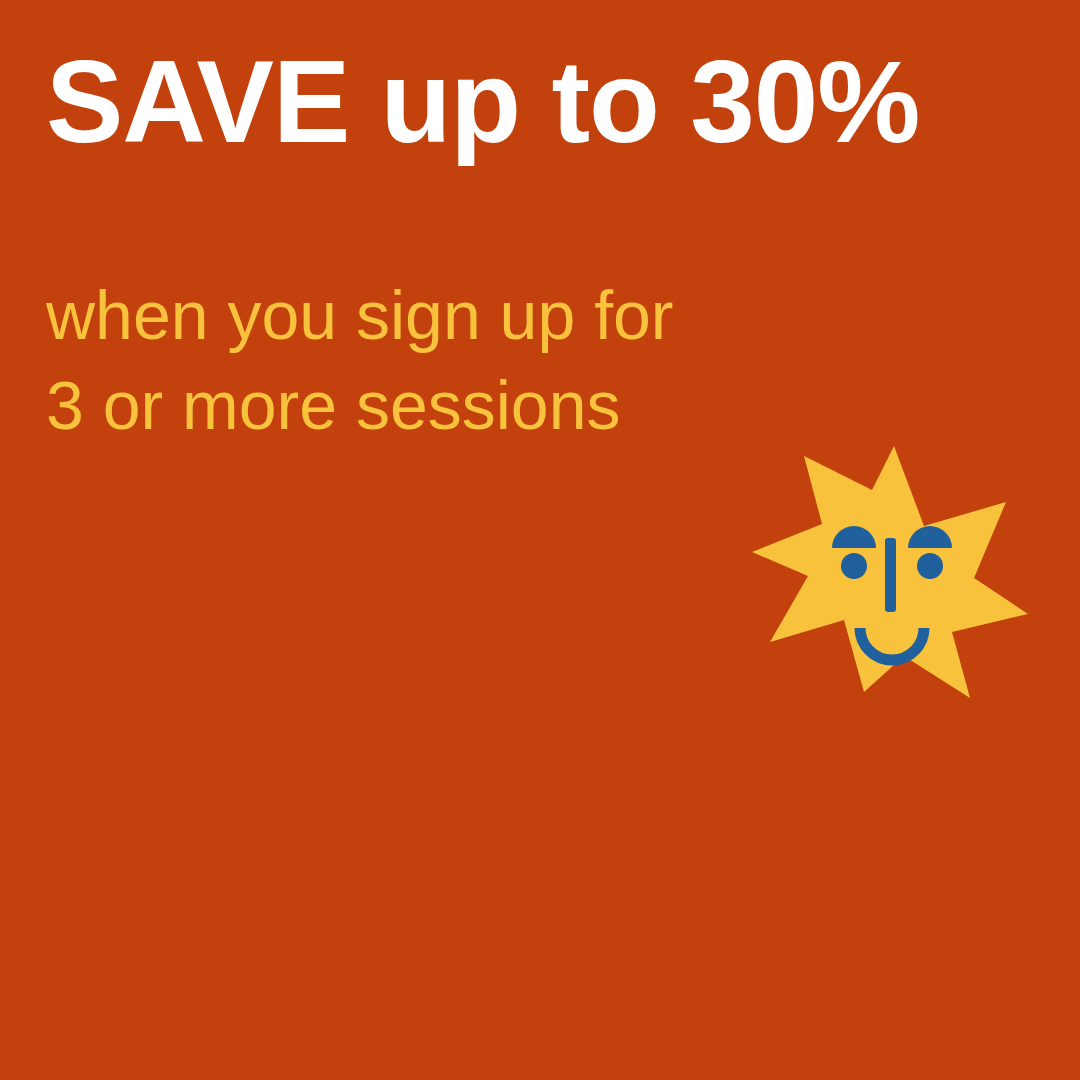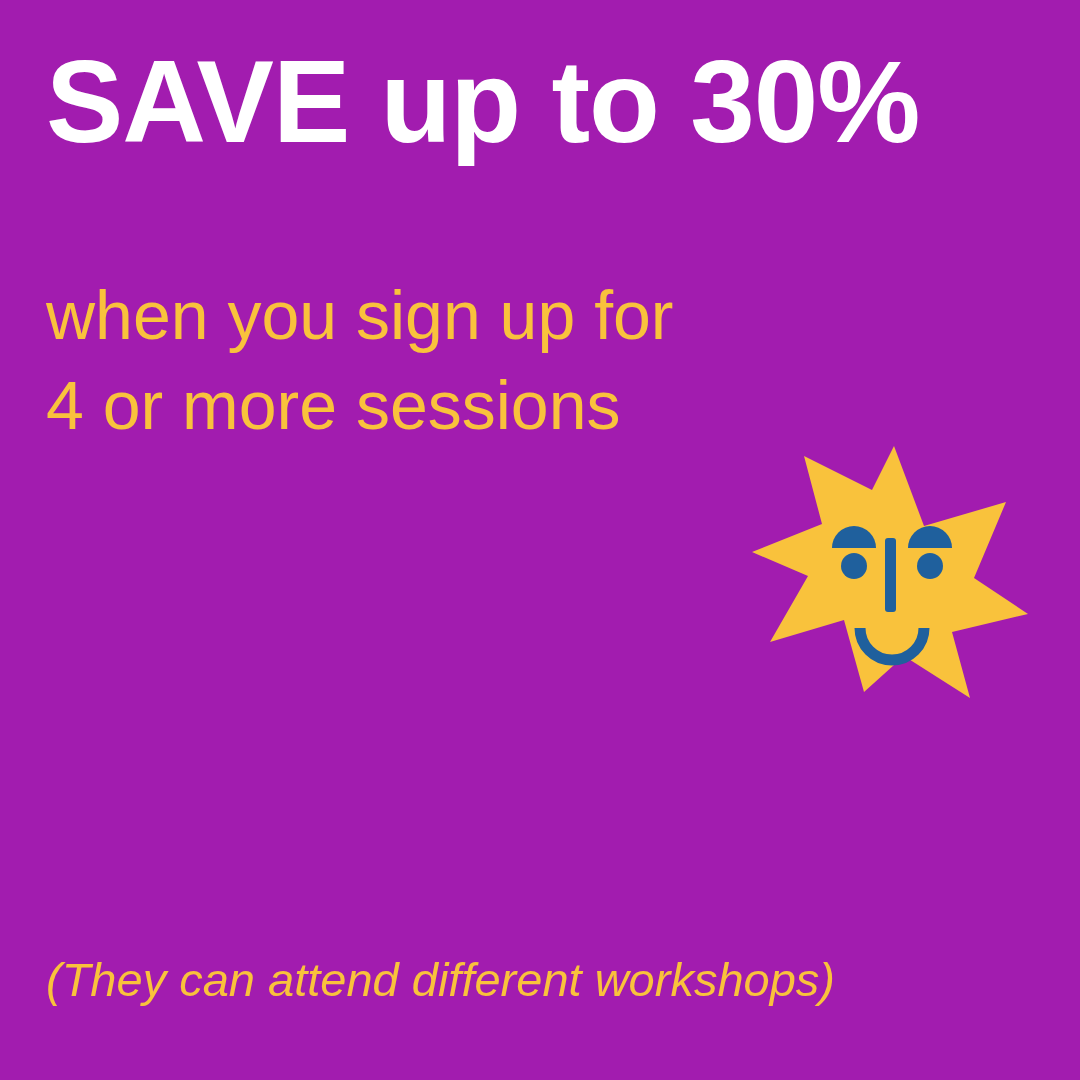--- a/index.html
+++ b/index.html
@@ -4,21 +4,21 @@
 <style>
   html, body {
     margin: 0;
     padding: 0;
     background: #1f609d;
   }
   #poster {
     position: relative;
     width: 1080px;
     height: 1080px;
-    background: #a21caf;
+    background: #c2410c;
     overflow: hidden;
     font-family: "Liberation Sans", "DejaVu Sans", sans-serif;
     -webkit-font-smoothing: antialiased;
   }
 
   
   .headline {
     position: absolute;
     left: 46px;
     top: 44px;
@@ -105,26 +105,25 @@
 </head>
 <body>
 
 <div id="poster">
 
   <div class="headline">SAVE up to 30%</div>
 
   <div class="offer-one">
     <div class="body">
       <div class="row">when you sign up for</div>
-      <div class="row">4 or more sessions</div>
+      <div class="row">3 or more sessions</div>
     </div>
   </div>
 
 
-  <div class="footnote">(They can attend different workshops)</div>
 
   <svg id="sun-illustration" viewBox="0 0 276 256">
     <g>
       <polygon fill="#f9c23c" points="
         142,4
         172,84
         254,60
         222,136
         276,172
         200,190

